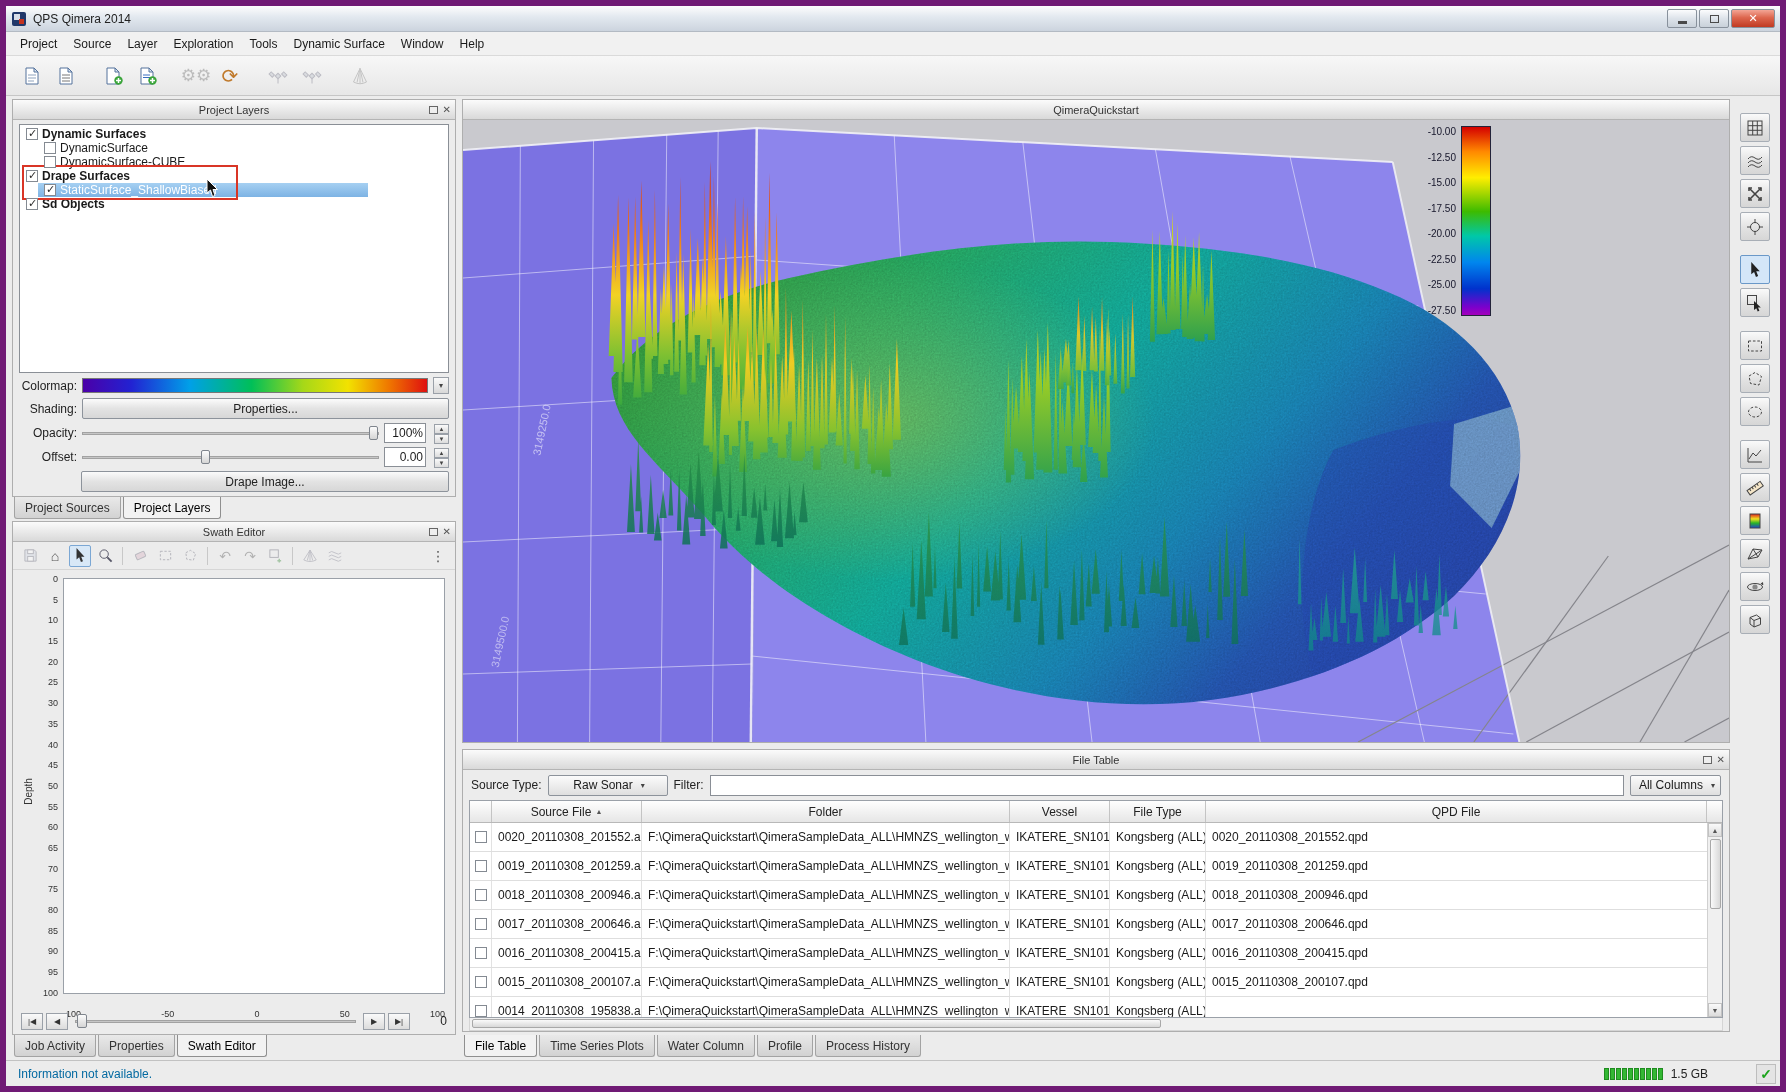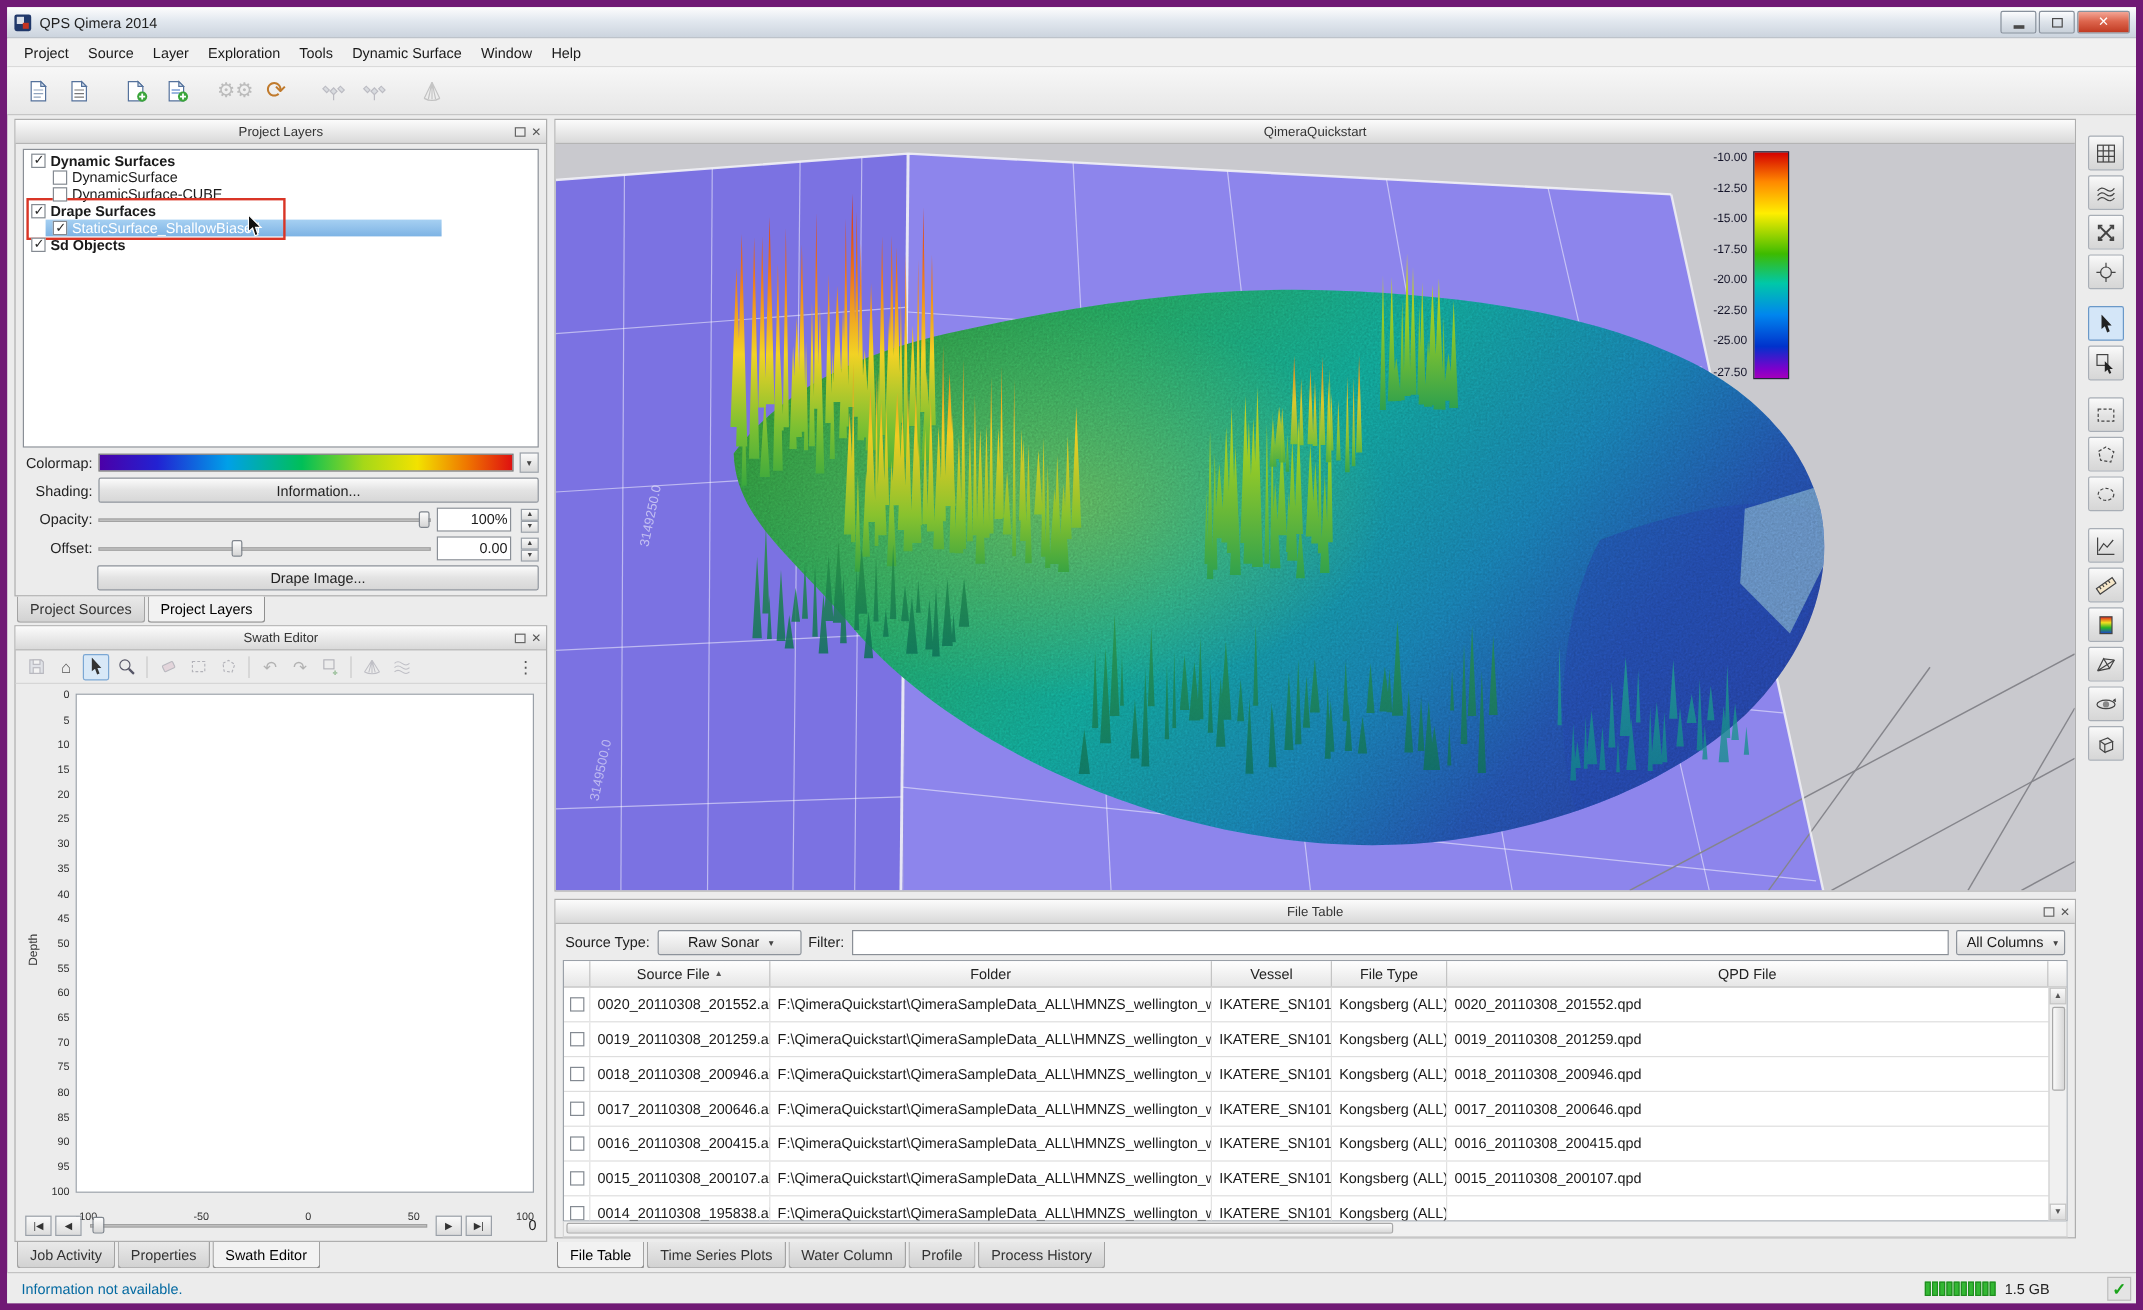--- a/index.html
+++ b/index.html
@@ -60,21 +60,21 @@
   .tree-label{font-size:12px;white-space:nowrap}
   .annotation-box{position:absolute;left:2px;top:40px;width:216px;height:35px;border:2px solid #d93526;pointer-events:none}
   .mouse-cursor{position:absolute;left:186px;top:54px;pointer-events:none}
   .cmap-bar{flex:1;height:15px;border:1px solid #777;background:linear-gradient(90deg,#4b00a8,#2222d2 14%,#00a0e8 31%,#00bf58 49%,#a6d818 64%,#f2e200 77%,#ef7600 89%,#df1010)}
   .dd-btn{width:16px;height:17px;border:1px solid #9aa0a8;background:linear-gradient(#fafafa,#d8d8d8);font-size:8px;display:flex;align-items:center;justify-content:center;color:#444}
   .btn{height:21px;border:1px solid #8d939b;border-radius:2px;background:linear-gradient(#fbfbfb,#e3e3e3 50%,#d7d7d7);display:flex;align-items:center;justify-content:center;padding:0 10px;color:#222}
   .btn.grow{flex:1}
   .slider{flex:1;height:16px;position:relative}
   .slider .track{position:absolute;left:0;right:0;top:7px;height:3px;background:#c6c6c6;border:1px solid #a2a2a2}
   .slider .thumb{position:absolute;top:1px;width:9px;height:14px;border:1px solid #7f858d;border-radius:2px;background:linear-gradient(#fcfcfc,#d5d5d5)}
-  .val-box{width:62px;justify-content:flex-end}
+  .val-box{width:42px;justify-content:flex-end}
   .drape-row{padding-left:62px}
 
   .tab-row{height:22px;flex:none;display:flex;gap:2px;padding:0 2px;align-items:stretch}
   .tab{padding:2px 10px;display:flex;align-items:center;background:linear-gradient(#e9e9e9,#d2d2d2);border:1px solid #a3a3a3;border-top:none;border-radius:0 0 3px 3px;color:#333;font-size:12px}
   .tab.active{background:#f2f2f2;border-color:#8f8f8f;color:#000}
 
   
   .swath-panel{flex:1;margin-top:2px}
   .swath-toolbar{height:28px;flex:none;display:flex;align-items:center;gap:3px;padding:0 6px;border-bottom:1px solid #d6d6d6}
   .sbtn{width:22px;height:22px;display:flex;align-items:center;justify-content:center;border:1px solid transparent;border-radius:2px}
@@ -310,21 +310,21 @@
               </div>
             </div>
 
           <div class="row">
             <span class="lbl lbl-col">Colormap:</span>
             <div class="cmap-bar"></div>
             <div class="dd-btn">▾</div>
           </div>
           <div class="row">
             <span class="lbl lbl-col">Shading:</span>
-            <div class="btn grow">Information...</div>
+            <div class="btn grow">Properties...</div>
           </div>
           <div class="row">
             <span class="lbl lbl-col">Opacity:</span>
             <div class="slider">
                 <div class="track"></div>
                 <div class="thumb" style="right:1px"></div>
               </div>
             <div class="field val-box">
                 <span>100%</span>
               </div>

